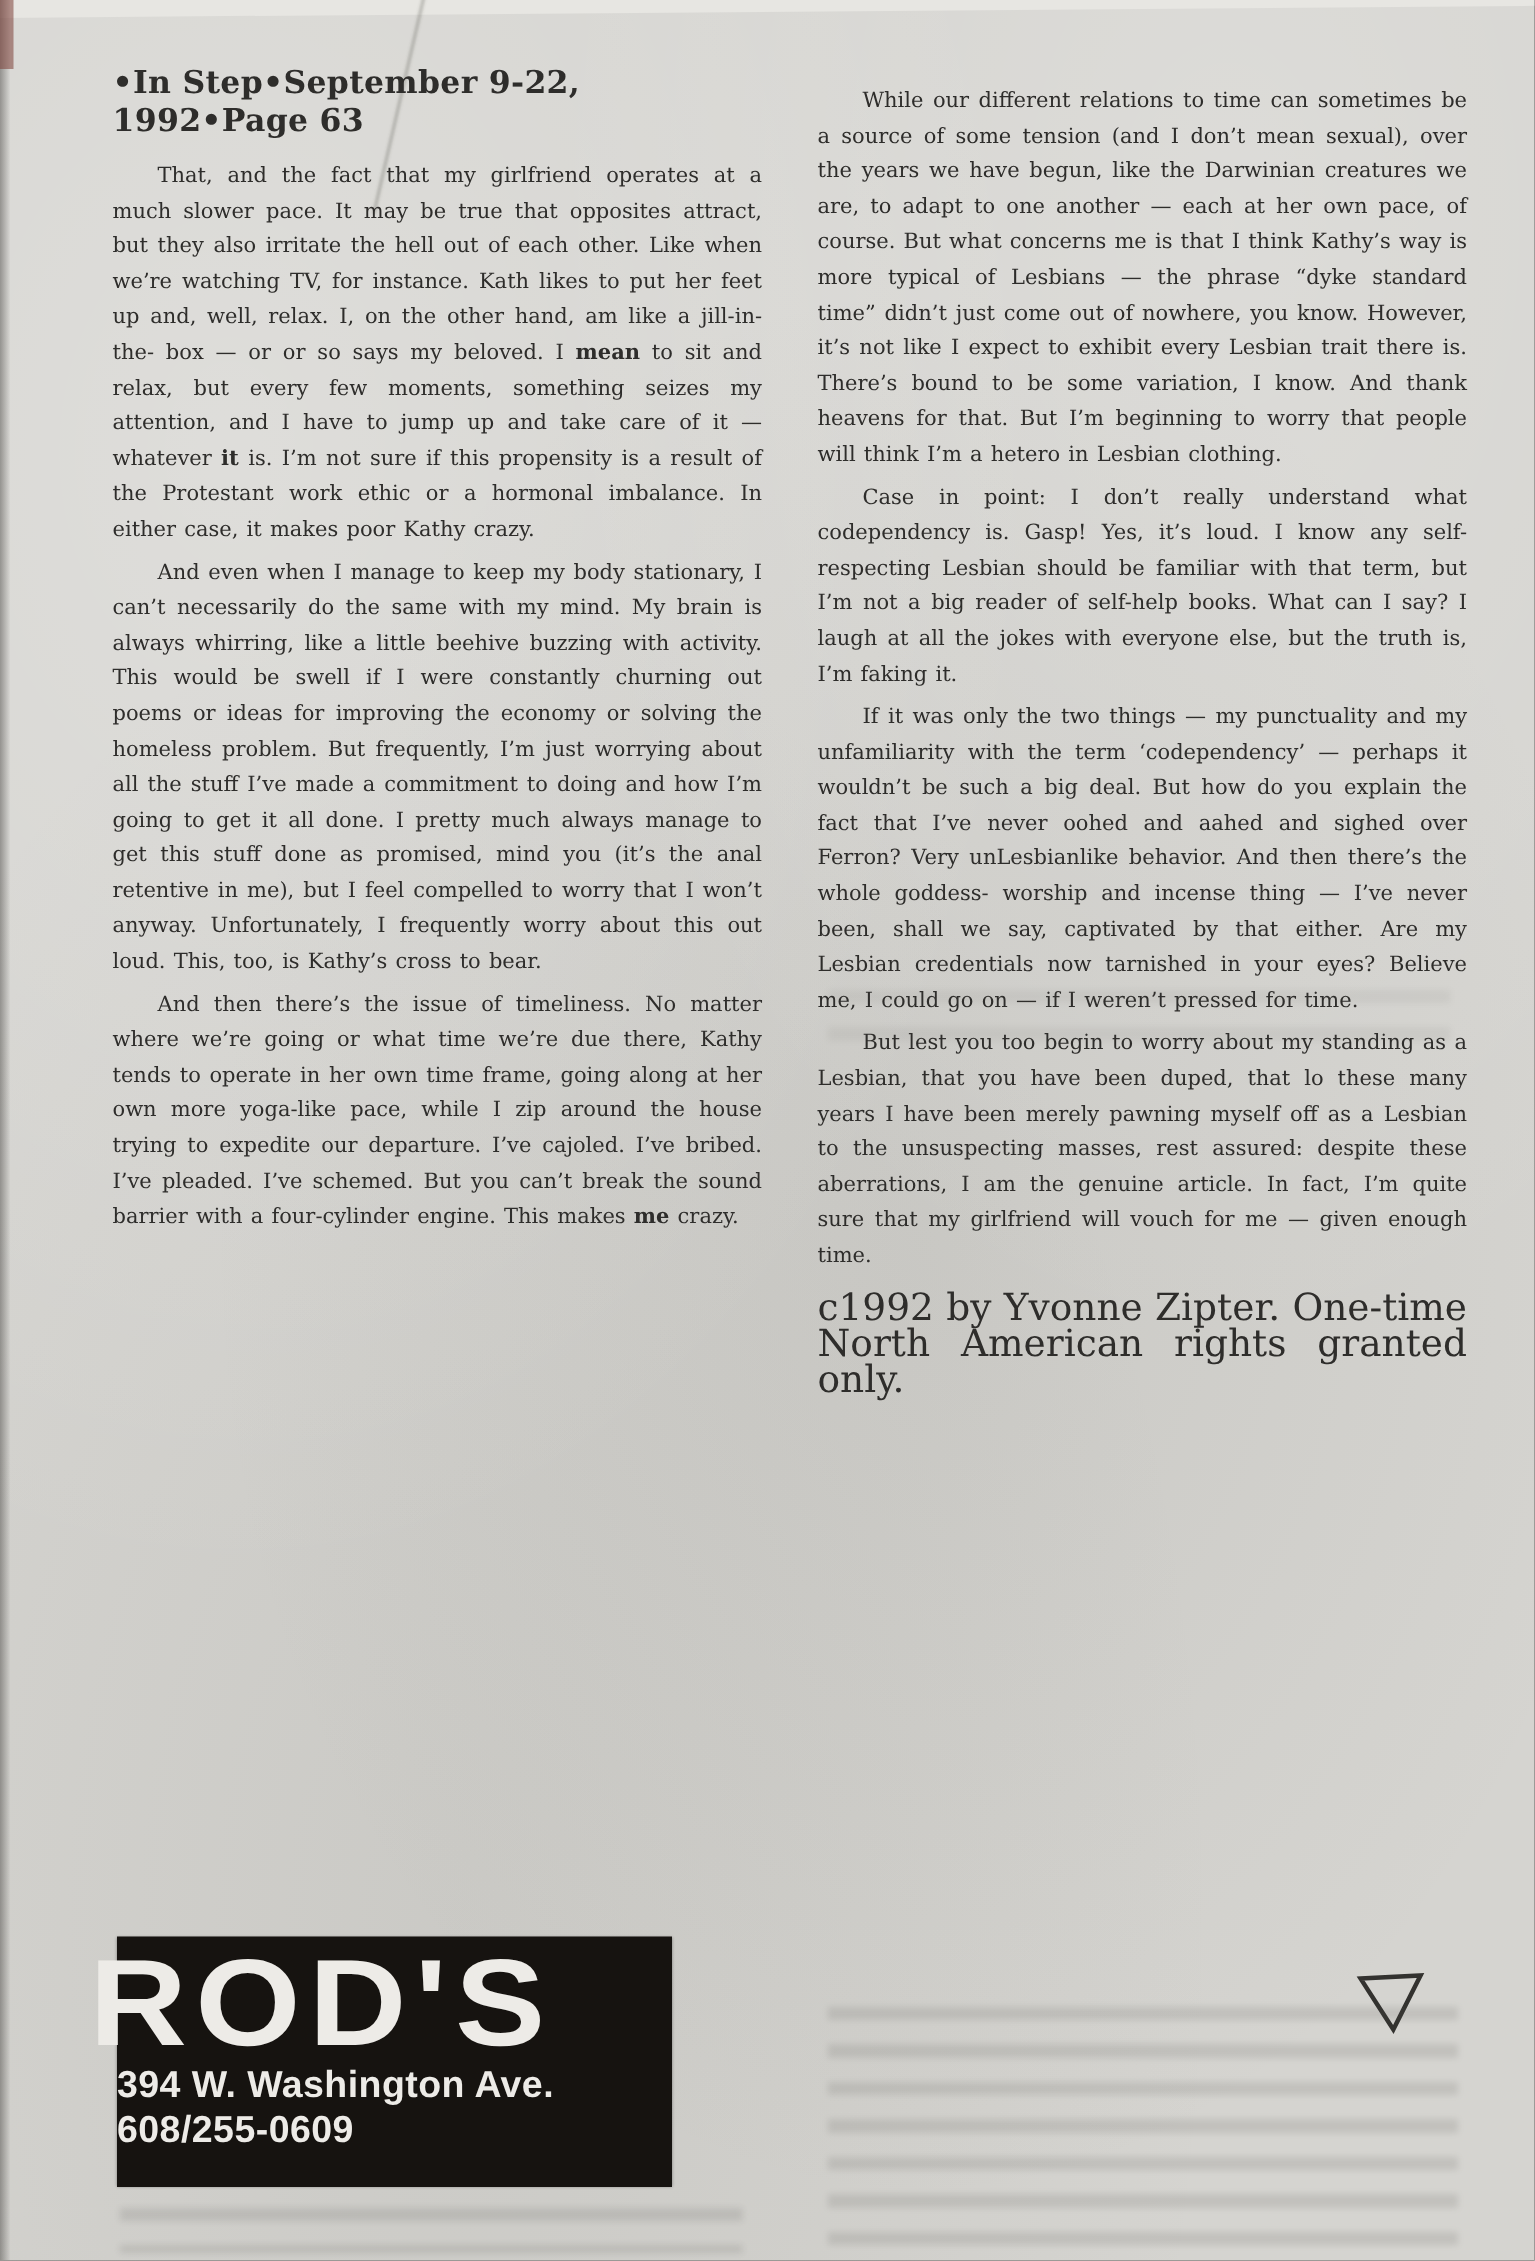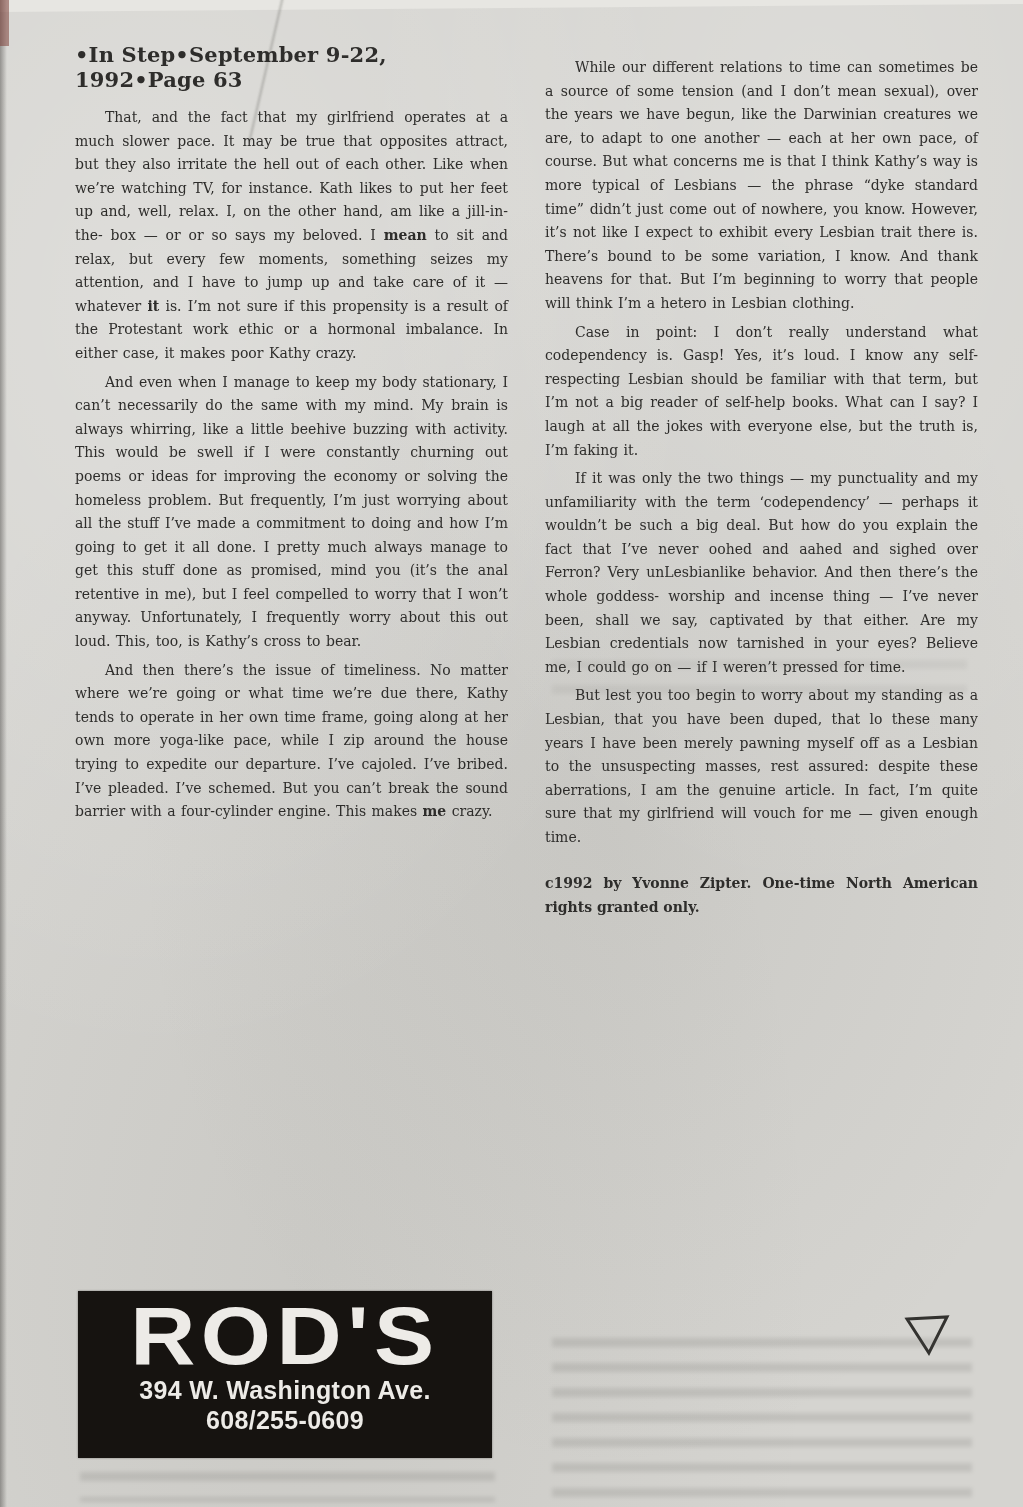--- a/index.html
+++ b/index.html
@@ -45,28 +45,28 @@
   }
   .body-para {
     margin:0 0 5px 0;
     font-size:14px; line-height:23.6px;
     text-align:justify; text-indent:30px;
     word-spacing:1px;
   }
   .body-para.no-indent { text-indent:0; }
   .bold { font-weight:bold; }
   .credit {
-    margin:21px 0 0 0;
-    font-size:14px; line-height:24px;
-    font-weight:bold; text-align:justify;
+    margin:10px 0 0 0;
+    font-size:25px; line-height:24px;
+    font-weight:normal; text-align:justify;
   }
   
   .ad {
-    position:absolute; left:78px; top:1291px; width:414px; height:167px;
-    background:#161310; color:#edebe7; text-align:center;
+    position:absolute; left:78px; top:1291px; width:370px; height:167px;
+    background:#161310; color:#edebe7; 
     font-family:"Liberation Sans", sans-serif;
     box-shadow:0 0 2px rgba(0,0,0,0.4);
   }
   .ad-title {
     margin-top:6px;
     font-size:82px; font-weight:bold; line-height:0.95;
     letter-spacing:5px;
     transform:scaleX(1.1); transform-origin:center;
     white-space:nowrap;
   }

